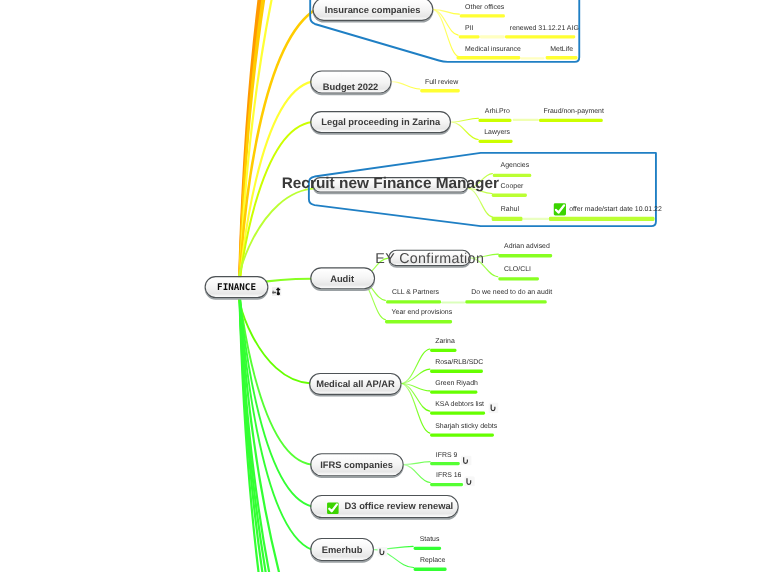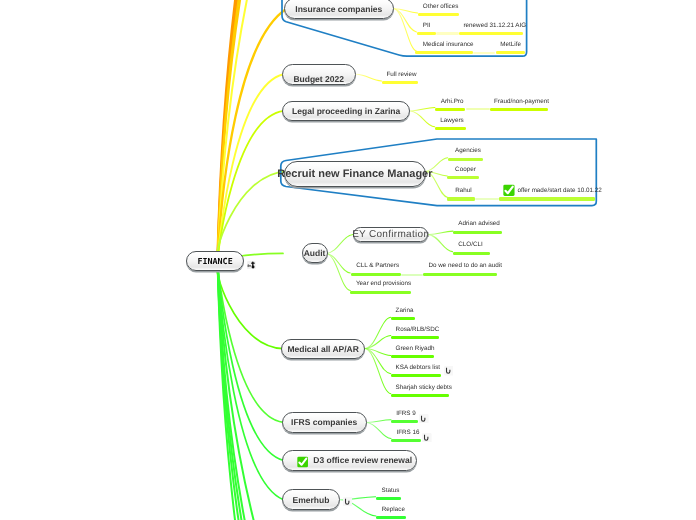--- a/index.html
+++ b/index.html
@@ -200,39 +200,39 @@
   <div id="nodes">
       <div class="node" style="left: 284px; top: -2px; width: 109.5px; height: 21px; font-size: 8.5px;">
         <span class="lbl">Insurance companies</span>
       </div>
       <div class="node" style="left: 281.5px; top: 64px; width: 74.3px; height: 20.5px; font-size: 8.5px; align-items: flex-end;">
         <span class="lbl">Budget 2022</span>
       </div>
       <div class="node" style="left: 281.9px; top: 100.7px; width: 128.6px; height: 20.3px; font-size: 8.5px;">
         <span class="lbl">Legal proceeding in Zarina</span>
       </div>
-      <div class="node" style="left: 284.2px; top: 161.2px; width: 141.4px; height: 26px; font-size: 11px;">
+      <div class="node" style="left: 284.2px; top: 161.2px; width: 141.4px; height: 14px; font-size: 14px; align-items: flex-end;">
         <span class="lbl">Recruit new Finance Manager</span>
       </div>
-      <div class="node" style="left: 281.5px; top: 243.3px; width: 26px; height: 20.1px; font-size: 8.5px; margin-left: 20px;">
+      <div class="node" style="left: 281.5px; top: 243.3px; width: 59px; height: 20.1px; font-size: 8.5px;">
         <span class="lbl">Audit</span>
       </div>
       <div class="node" style="left: 281.3px; top: 338.5px; width: 83.7px; height: 20.3px; font-size: 8.5px;">
         <span class="lbl">Medical all AP/AR</span>
       </div>
       <div class="node" style="left: 281.6px; top: 412.2px; width: 85.1px; height: 20.4px; font-size: 8.5px;">
         <span class="lbl">IFRS companies</span>
       </div>
       <div class="node" style="left: 282.1px; top: 449.7px; width: 135.1px; height: 21.6px; font-size: 8.5px; padding-left: 26px;">
         <span class="lbl">D3 office review renewal</span>
       </div>
       <div class="node" style="left: 281.7px; top: 489.3px; width: 58.6px; height: 20.7px; font-size: 8.5px;">
         <span class="lbl">Emerhub</span>
       </div>
-      <div class="node" style="left: 352.9px; top: 227px; width: 75.6px; height: 15.3px; font-size: 10px; font-weight: normal; letter-spacing: 0.3px; color: rgb(74, 74, 74); border-width: 1.2px;">
+      <div class="node" style="left: 352.9px; top: 227px; width: 75.6px; height: 15.3px; font-size: 13px; font-weight: normal; letter-spacing: 0.3px; color: rgb(74, 74, 74); border-width: 1.2px;">
         <span class="lbl">EY Confirmation</span>
       </div>
       <div class="node" style="left: 185.7px; top: 250.5px; width: 58.7px; height: 20.2px; font-size: 8.4px; font-family: &quot;DejaVu Sans Mono&quot;, monospace; color: rgb(11, 11, 11);">
         <span class="lbl">FINANCE</span>
       </div>
       <div class="uline" style="left: 417.6px; top: 12.9px; width: 41.8px; height: 3px; background: rgb(255, 255, 51);"></div>
       <div class="leaf" style="left: 422.8px; top: 3.4px;">Other offices</div>
       <div class="uline" style="left: 416.9px; top: 31.9px; width: 19.2px; height: 3px; background: rgb(255, 255, 51);"></div>
       <div class="uline" style="left: 436.1px; top: 32.4px; width: 22.8px; height: 2.2px; background: rgb(255, 255, 51); opacity: 0.3;"></div>
       <div class="leaf" style="left: 422.8px; top: 22.4px;">PII</div>

